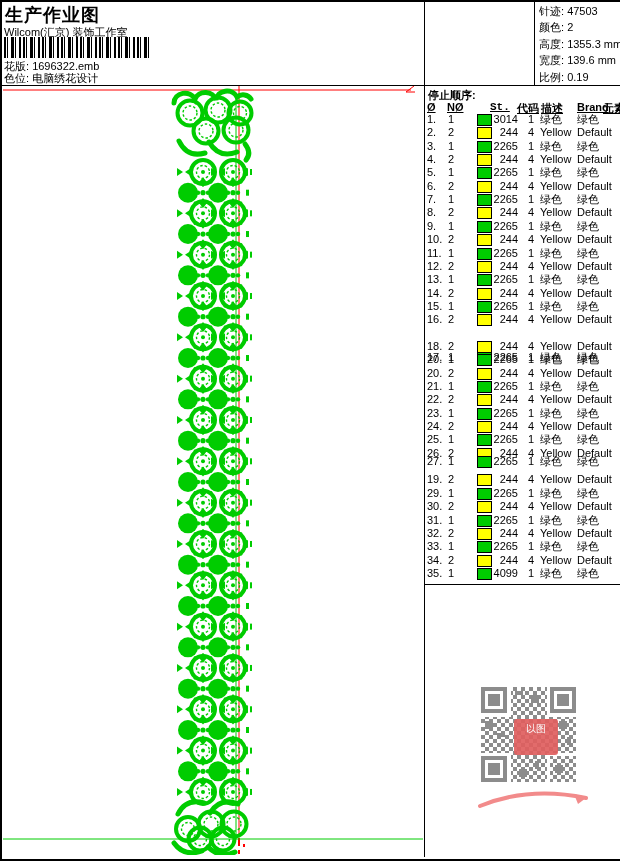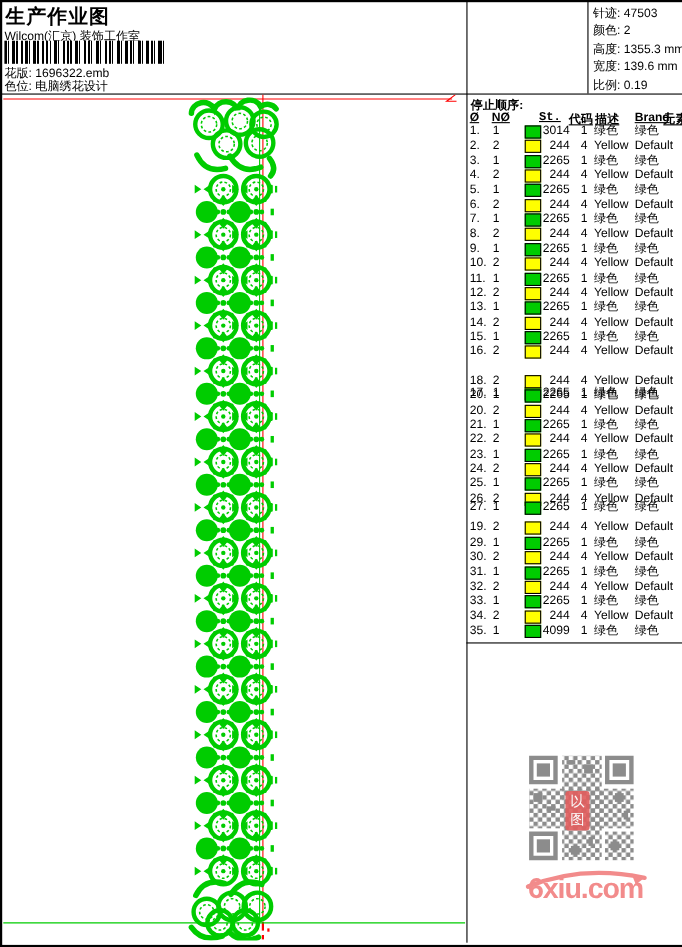--- a/index.html
+++ b/index.html
@@ -26,22 +26,22 @@
   .trow span{position:absolute;top:0;}
   .r-idx{left:3px;}
   .r-n{left:24px;}
   .r-sw{left:53px;top:1px!important;width:13px;height:10px;border:1px solid #000;}
   .r-st{left:58px;width:36px;text-align:right;}
   .r-code{left:96px;width:14px;text-align:right;}
   .r-desc{left:116px;}
   .r-brand{left:153px;}
   
   #qr{left:477px;top:683px;}
-  #stamp{left:514px;top:719px;width:22px;height:36px;border-radius:3px;
-         color:#fff;font-size:13px;line-height:16px;text-align:center;padding-top:2px;box-sizing:border-box;opacity:.92;}
+  #stamp{left:514px;top:719px;width:44px;height:36px;border-radius:3px;
+         color:#fff;font-size:10px;line-height:16px;text-align:center;padding-top:2px;box-sizing:border-box;opacity:.92;}
   #wm{left:474px;top:784px;width:120px;height:40px;}
   #wm-text{position:absolute;left:6px;top:8px;font-size:26px;font-weight:bold;letter-spacing:-1px;}
   #wm-swoosh{position:absolute;left:0;top:0;}
   
   #design{left:2px;top:86px;}
 </style>
 </head>
 <body>
 
 <div class="page">
@@ -591,19 +591,18 @@
       <rect x="42" y="86" width="8" height="8"></rect>
         <rect x="58" y="78" width="4" height="8"></rect>
       <rect x="78" y="82" width="8" height="8"></rect>
     </g>
   </svg>
   <div class="abs" id="stamp" style="background: rgb(224, 95, 95);">
     <div style="white-space:pre-line;">以图</div>
   </div>
 
   <div class="abs" id="wm">
-    <div id="wm-text" style="color: rgb(242, 139, 139);">6xiu.com</div>
     <svg id="wm-swoosh" width="120" height="40" viewBox="0 0 120 40">
       <path d="M6,22 Q55,2 112,14" fill="none" stroke="#f28b8b" stroke-width="4" stroke-linecap="round"></path>
       <path d="M112,14 L100,10 L104,20 Z" fill="#f28b8b"></path>
     </svg>
   </div>
 </div>
 
 </body></html>

